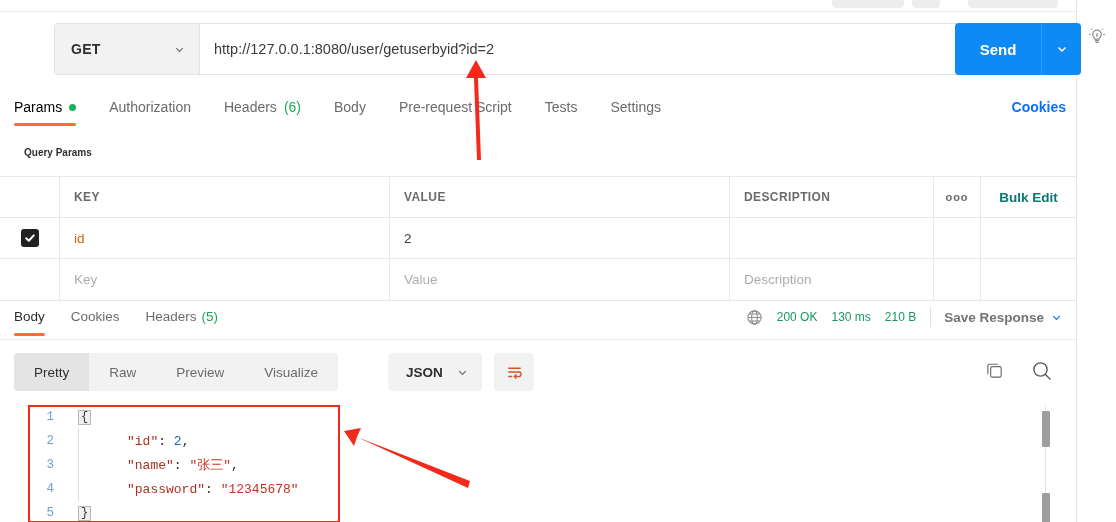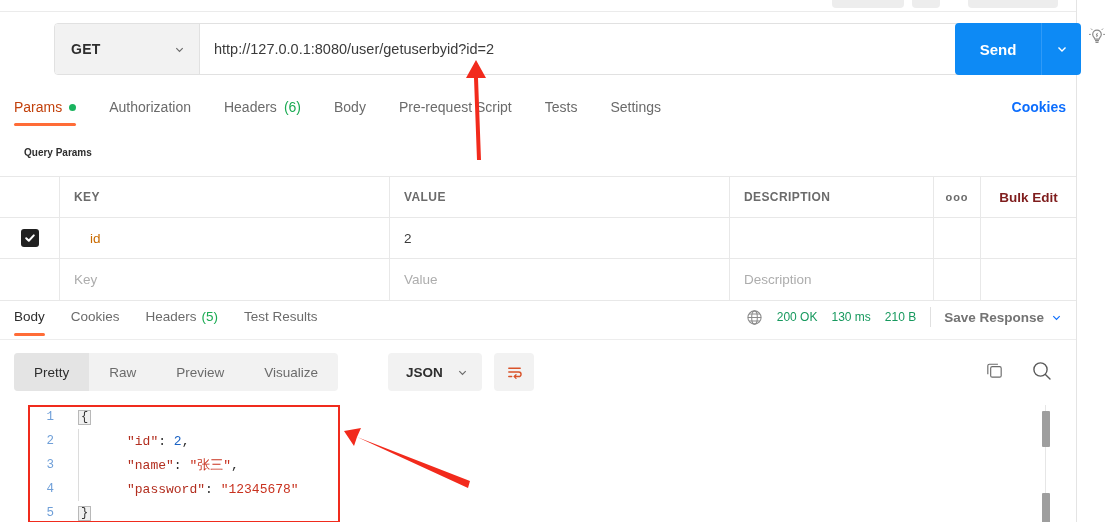--- a/index.html
+++ b/index.html
@@ -70,21 +70,21 @@
   
   #req-tabs {
     position:absolute; left:14px; top:78px; width:1052px; height:38px;
     display:flex; align-items:flex-start;
   }
   .rtab {
     position:relative; height:34px; display:flex; align-items:center; gap:7px;
     padding:0 0 0 0; margin-right:33px; font-size:14px; color:#6b6b6b; cursor:pointer;
     white-space:nowrap;
   }
-  .rtab.active { color:#c2410c; }
+  .rtab.active { color:#000000; }
   .rtab.active:after {
     content:""; position:absolute; left:0; right:0; bottom:-2px; height:3px;
     background:#ff6c37; border-radius:2px;
   }
   .green-dot { width:7px; height:7px; border-radius:50%; background:#19b35e; flex:none; }
   .paren { color:#1bab53; }
   #cookies-link {
     position:absolute; right:0; top:0; height:34px; display:flex; align-items:center;
     font-size:14px; font-weight:bold; color:#0d6efd; cursor:pointer;
   }
@@ -103,27 +103,27 @@
   .ptr:last-child { border-bottom:none; }
   .pcell { display:flex; align-items:center; border-right:1px solid #e8e8e8; padding:0 0 0 14px; }
   .c-check { width:60px; justify-content:center; padding:0; }
   .c-key   { width:330px; }
   .c-val   { width:340px; }
   .c-desc  { flex:1; }
   .c-dots  { width:47px; justify-content:center; padding:0; }
   .c-bulk  { width:95px; justify-content:center; padding:0; border-right:none; }
   .hdr { height:41px; background:#fff; }
   .hdr .pcell { font-size:12px; font-weight:bold; color:#6b6b6b; letter-spacing:.4px; }
-  .hdr .c-bulk { font-size:13.5px; font-weight:bold; color:#7f1d1d; letter-spacing:0; cursor:pointer; }
+  .hdr .c-bulk { font-size:13.5px; font-weight:bold; color:#0f766e; letter-spacing:0; cursor:pointer; }
   .dots { letter-spacing:1px; font-size:11px; color:#6b6b6b; cursor:pointer; }
   .chk {
     width:18px; height:18px; border-radius:3px; background:#212121;
     display:flex; align-items:center; justify-content:center; cursor:pointer;
   }
-  .key-var { color:#c96a00; font-size:13.5px;margin-left:16px; }
+  .key-var { color:#c96a00; font-size:13.5px; }
   .cell-text { font-size:13.5px; color:#3b3b3b; }
   .ph { font-size:13.5px; color:#adadad; }
 
   
   #resp-tabs-row {
     position:absolute; left:0; top:288px; width:1076px; height:40px;
     border-bottom:1px solid #ededed;
   }
   #resp-tabs { position:absolute; left:14px; top:0; height:38px; display:flex; align-items:flex-start; }
   .restab {
@@ -327,21 +327,20 @@
   </div>
 
   <div id="resp-tabs-row">
     <div id="resp-tabs">
       <div class="restab active">Body</div>
       <div class="restab">Cookies</div>
       <div class="restab">
         <span>Headers</span>
         <span class="paren" style="margin-left:5px">(5)</span>
       </div>
-      <div class="restab">Test Results</div>
     </div>
     <div id="resp-meta">
       <span id="globe-icon">
         <svg width="17" height="17" viewBox="0 0 18 18" fill="none" stroke="#8a8a8a" stroke-width="1.1">
           <circle cx="9" cy="9" r="7"></circle>
           <ellipse cx="9" cy="9" rx="3" ry="7"></ellipse>
           <path d="M2 9h14M3.2 5.2h11.6M3.2 12.8h11.6"></path>
         </svg>
       </span>
       <span class="meta-green">200 OK</span>

